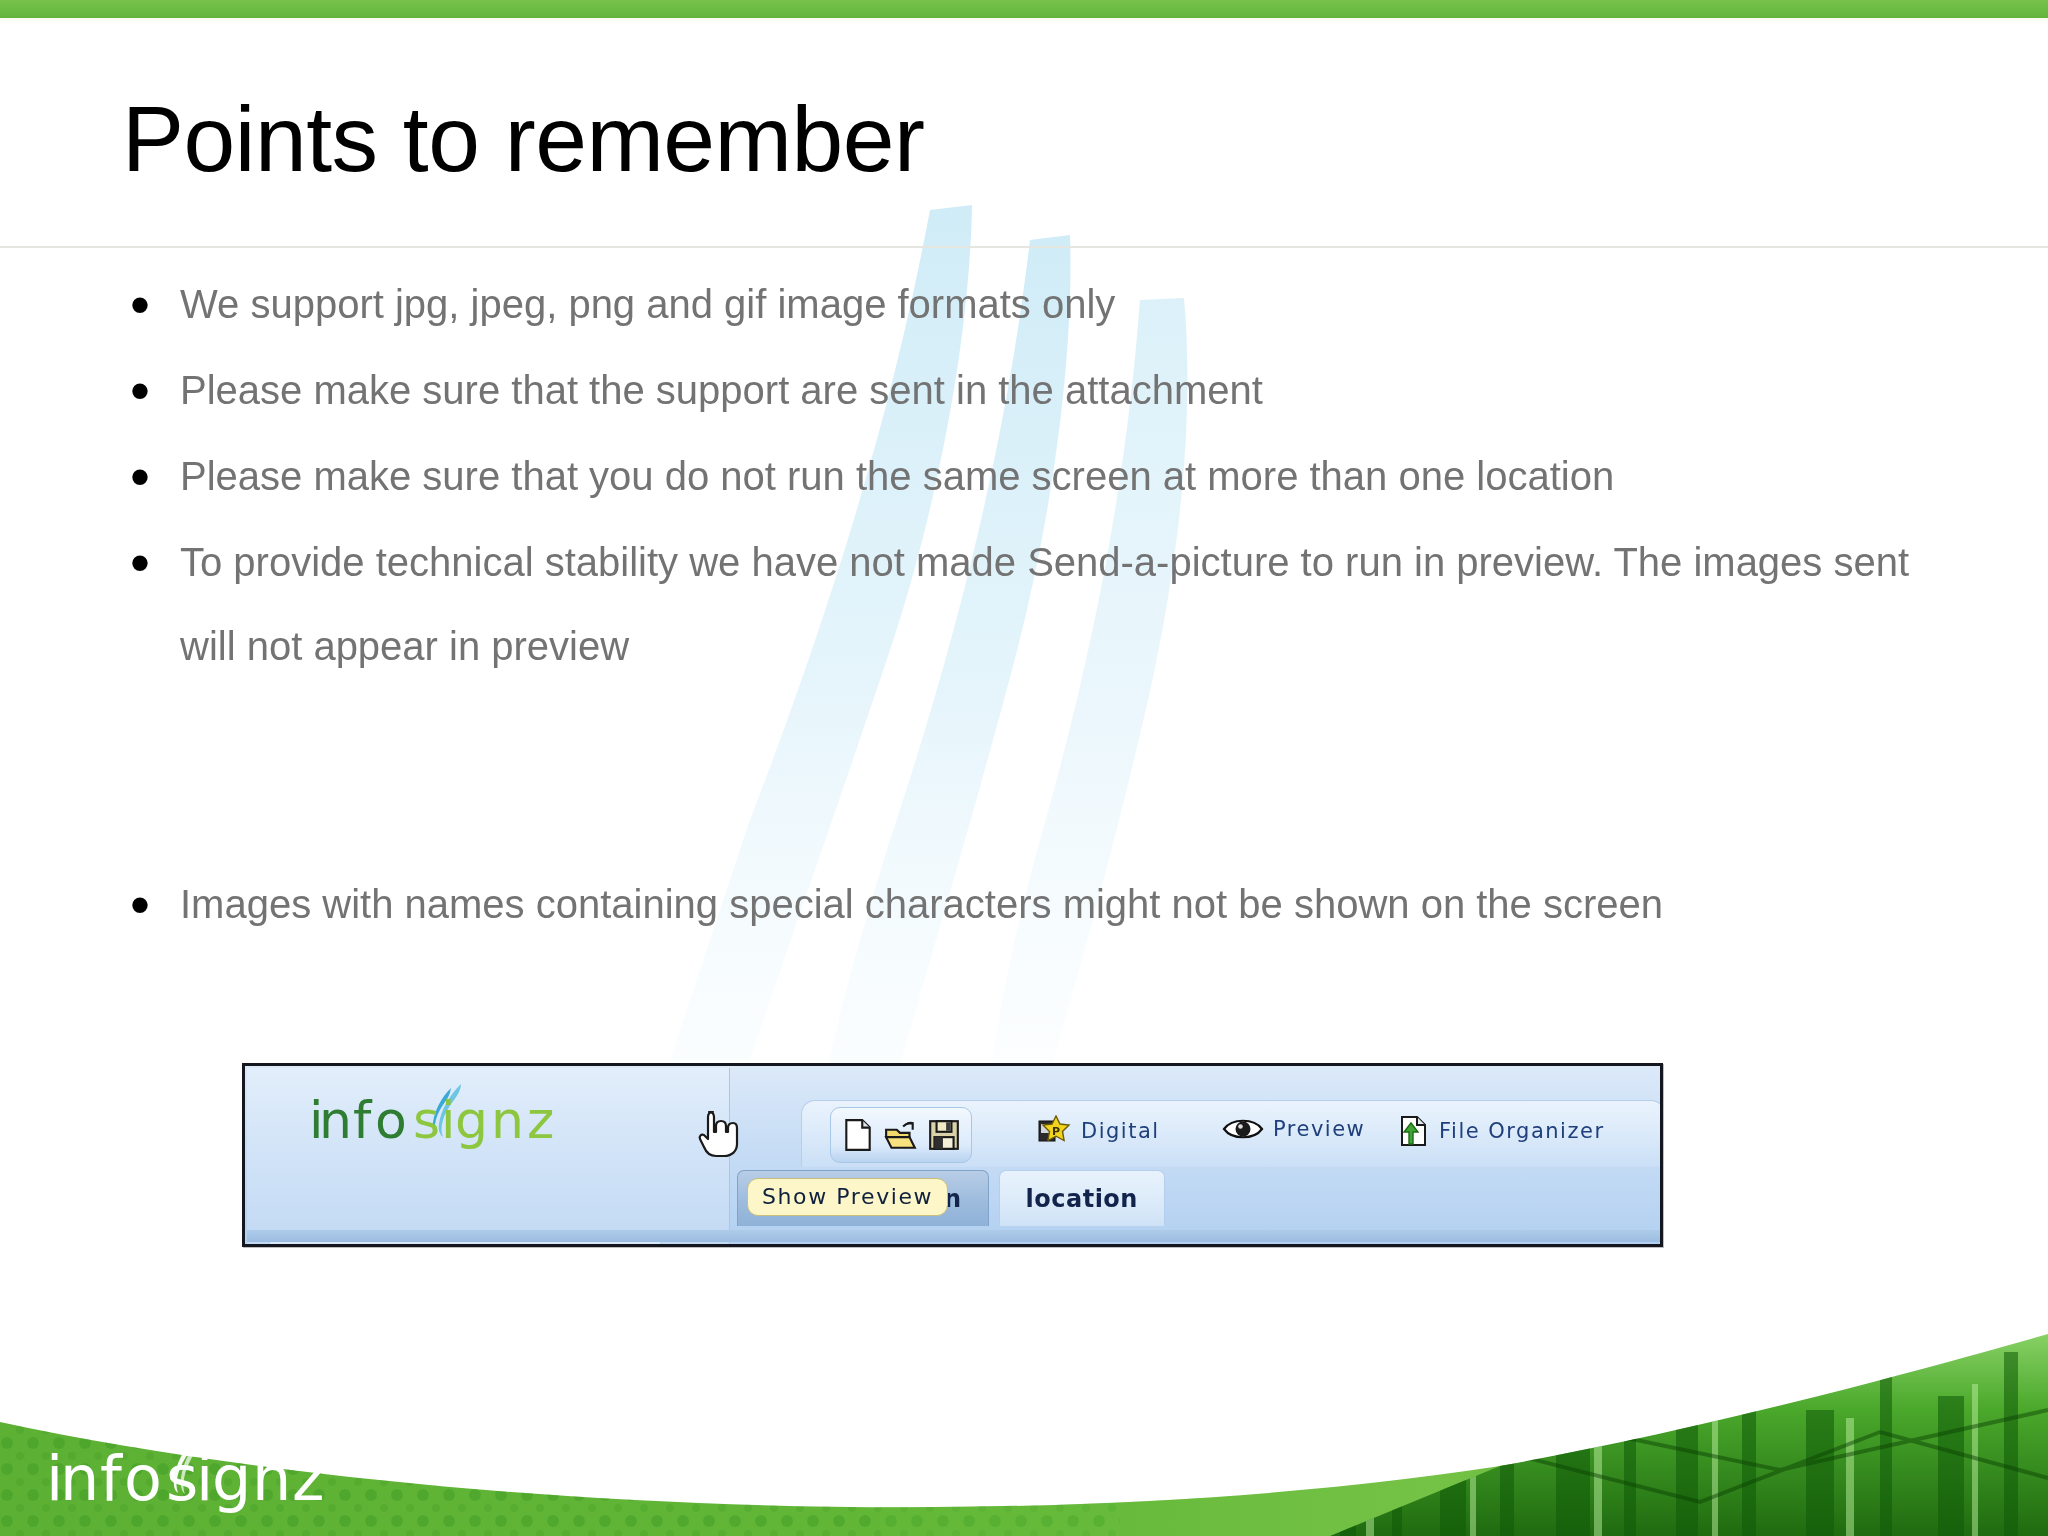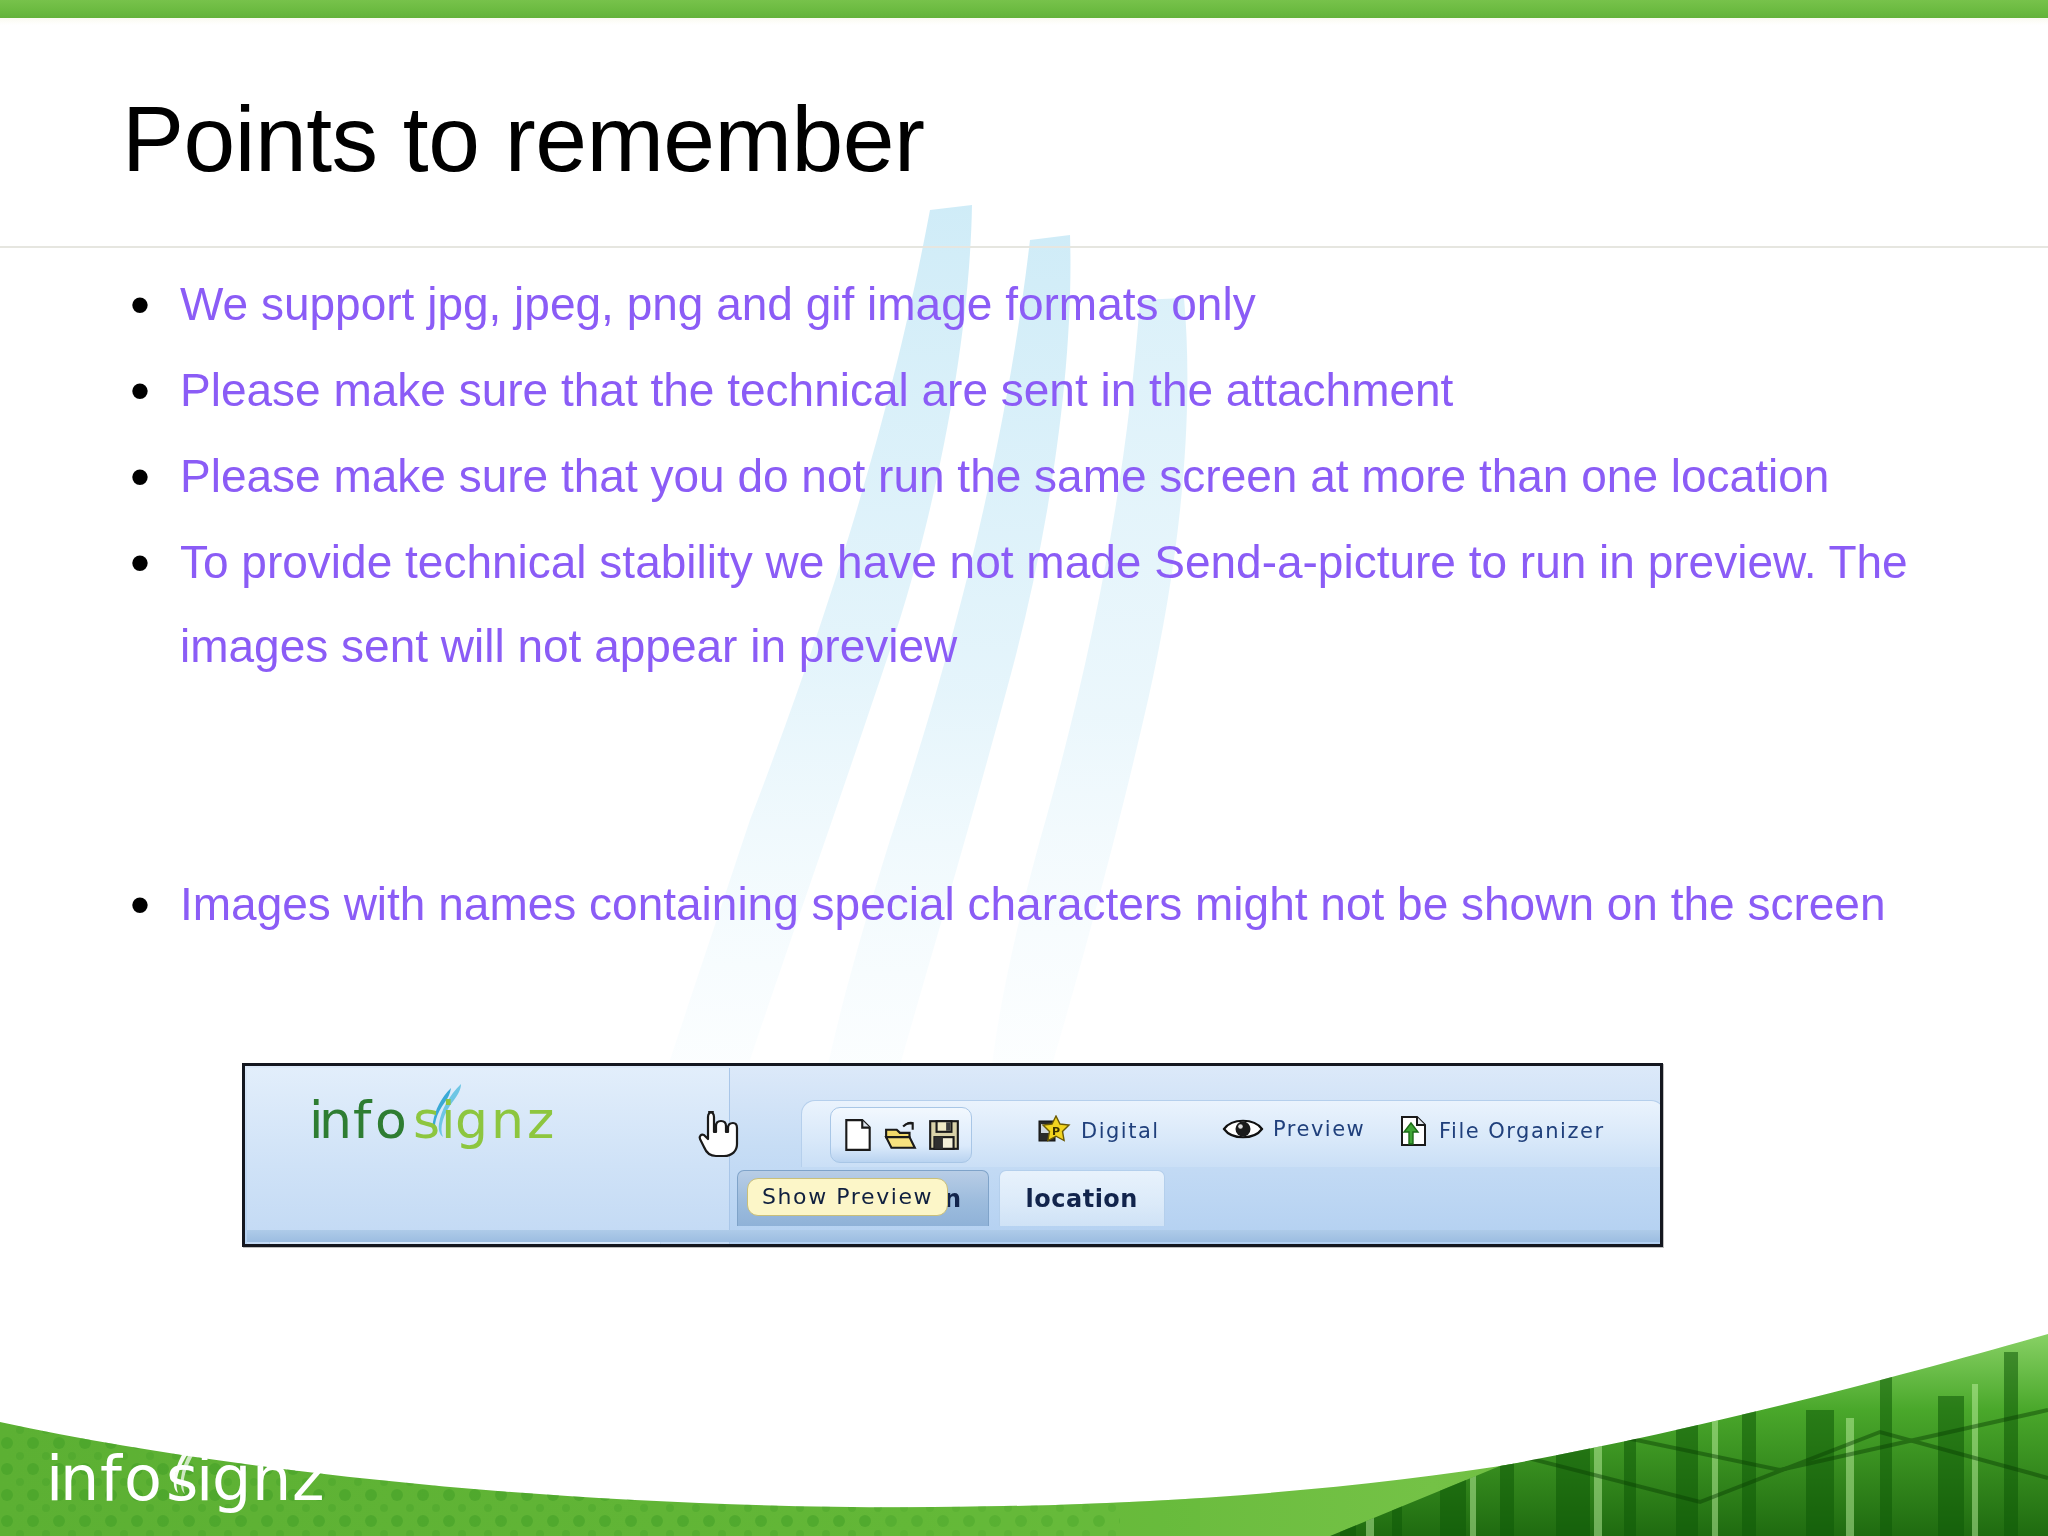--- a/index.html
+++ b/index.html
@@ -106,23 +106,23 @@
     font-size: 57px;
     line-height: 84px;
     color: #000000;
     text-align: left;
     padding-left: 12px;
     box-sizing: border-box;
     font-family: "Liberation Sans", sans-serif;
   }
   .bullet-text {
     flex: 1 1 auto;
-    font-size: 46px;
+    font-size: 40px;
     line-height: 84px;
-    color: #8b5cf6;
+    color: #737373;
     font-family: "Liberation Sans", sans-serif;
     font-weight: 400;
   }
   .bullet-narrow .bullet-text { max-width: 1760px; }
 
   .spacer-for-image { height: 172px; }
 
   
   .embedded-shot {
     position: absolute;
@@ -337,21 +337,21 @@
 
   <div class="body-zone">
 
     <div class="bullet-row">
       <div class="bullet-dot">•</div>
       <div class="bullet-text">We support jpg, jpeg, png and gif image formats only</div>
     </div>
 
     <div class="bullet-row">
       <div class="bullet-dot">•</div>
-      <div class="bullet-text">Please make sure that the technical are sent in the attachment</div>
+      <div class="bullet-text">Please make sure that the support are sent in the attachment</div>
     </div>
 
     <div class="bullet-row">
       <div class="bullet-dot">•</div>
       <div class="bullet-text">Please make sure that you do not run the same screen at more than one location</div>
     </div>
 
     <div class="bullet-row bullet-narrow">
       <div class="bullet-dot">•</div>
       <div class="bullet-text">To provide technical stability we have not made Send-a-picture to run in preview. The images sent will not appear in preview</div>

